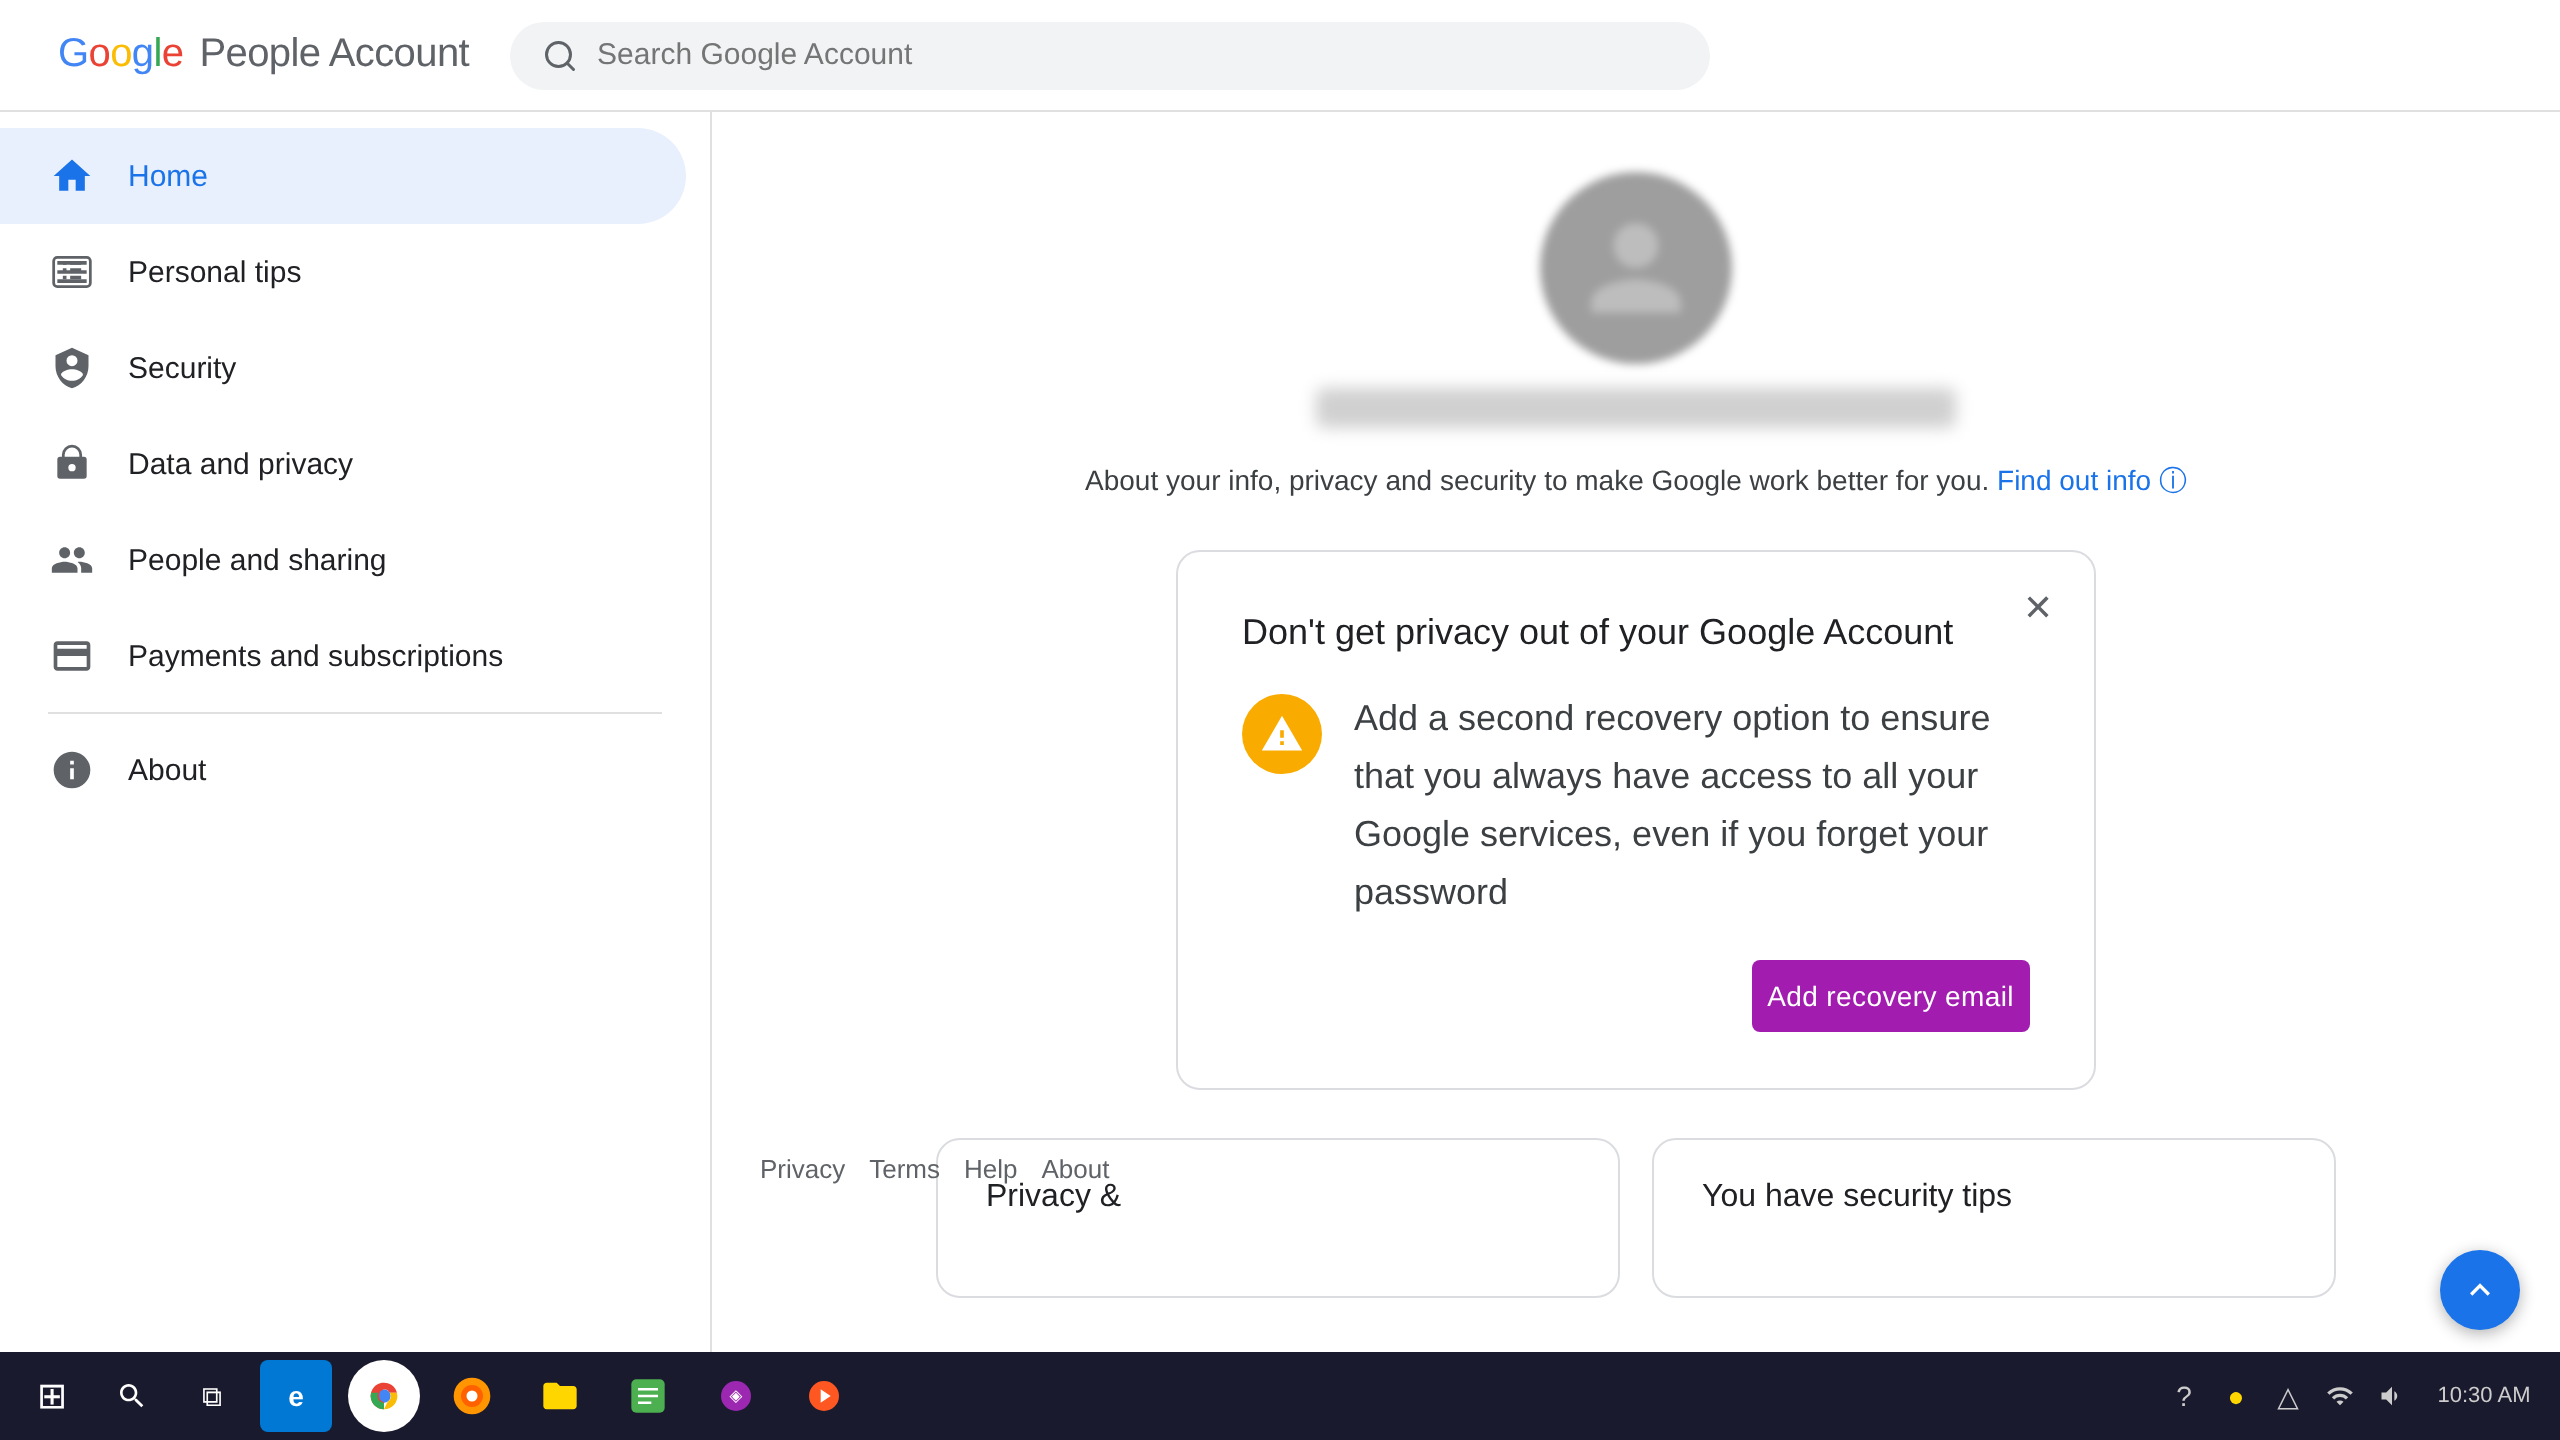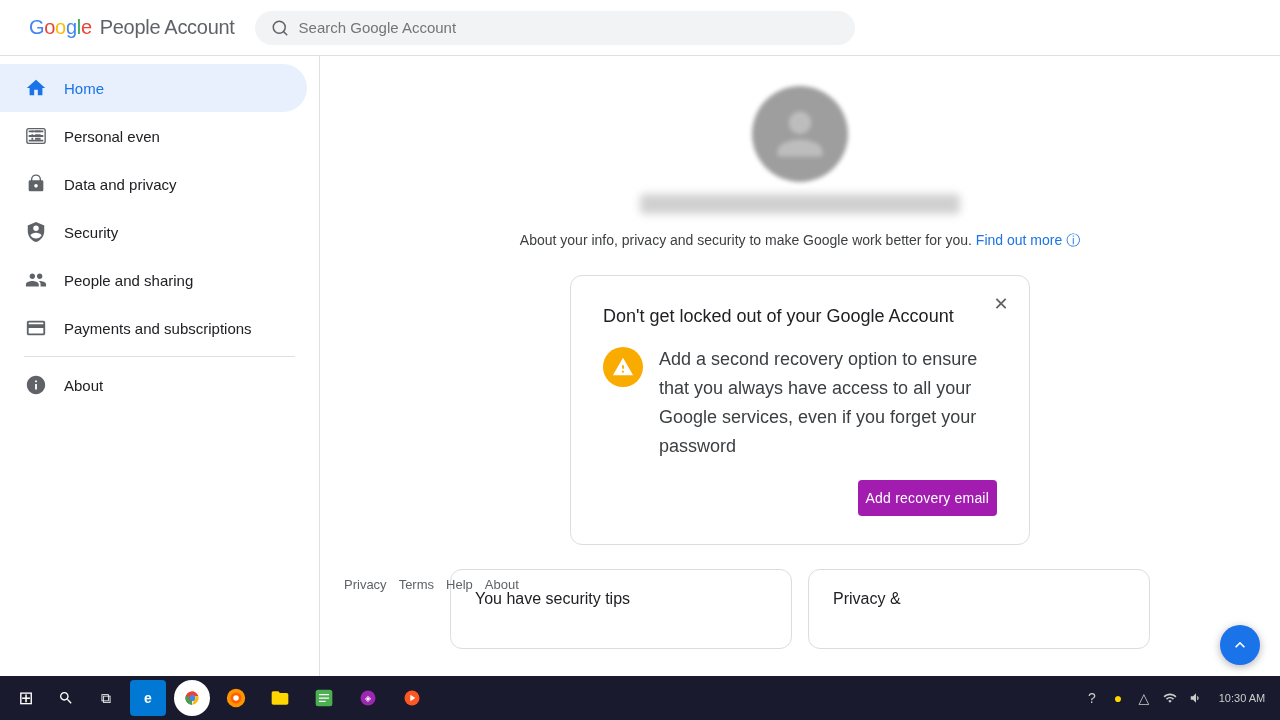--- a/index.html
+++ b/index.html
@@ -58,21 +58,21 @@
 
     
     .main-container {
       display: flex;
       flex: 1;
       overflow: hidden;
     }
 
     
     .sidebar {
-      width: 320px;
+      width: 356px;
       flex-shrink: 0;
       padding-top: 8px;
       overflow-y: auto;
       border-right: 1px solid #e0e0e0;
     }
     .nav-item {
       display: flex;
       align-items: center;
       padding: 12px 24px;
       cursor: pointer;
@@ -380,39 +380,39 @@
     </div>
 
     <div class="nav-item">
       <span class="nav-icon">
         <svg width="22" height="22" viewBox="0 0 24 24" fill="#5f6368">
             <path d="M4 6h16v2H4zm0 5h16v2H4zm0 5h16v2H4z"></path>
             <rect x="2" y="4" width="20" height="16" rx="2" ry="2" fill="none" stroke="#5f6368" stroke-width="1.5"></rect>
             <path d="M9 12H7v-2h2v2zm0 4H7v-2h2v2zm0-8H7V6h2v2zm8 4h-6v-2h6v2zm0 4h-6v-2h6v2zm0-8h-6V6h6v2z" fill="#5f6368"></path>
           </svg>
       </span>
-      <span>Personal even</span>
+      <span>Personal tips</span>
+    </div>
+
+    <div class="nav-item">
+      <span class="nav-icon">
+        <svg width="22" height="22" viewBox="0 0 24 24" fill="#5f6368">
+            <path d="M12 1L3 5v6c0 5.55 3.84 10.74 9 12 5.16-1.26 9-6.45 9-12V5l-9-4zm0 4a3 3 0 1 1 0 6 3 3 0 0 1 0-6zm0 14c-2.5 0-4.71-1.28-6-3.22.03-1.99 4-3.08 6-3.08 1.99 0 5.97 1.09 6 3.08-1.29 1.94-3.5 3.22-6 3.22z"></path>
+          </svg>
+      </span>
+      <span>Security</span>
     </div>
 
     <div class="nav-item">
       <span class="nav-icon">
         <svg width="22" height="22" viewBox="0 0 24 24" fill="#5f6368">
             <path d="M18.5 8h-1V7a5.5 5.5 0 0 0-11 0v1h-1A1.5 1.5 0 0 0 4 9.5v9A1.5 1.5 0 0 0 5.5 20h13a1.5 1.5 0 0 0 1.5-1.5v-9A1.5 1.5 0 0 0 18.5 8zM8 7a4 4 0 0 1 8 0v1H8V7zm4 9a2 2 0 1 1 0-4 2 2 0 0 1 0 4z"></path>
           </svg>
       </span>
       <span>Data and privacy</span>
-    </div>
-
-    <div class="nav-item">
-      <span class="nav-icon">
-        <svg width="22" height="22" viewBox="0 0 24 24" fill="#5f6368">
-            <path d="M12 1L3 5v6c0 5.55 3.84 10.74 9 12 5.16-1.26 9-6.45 9-12V5l-9-4zm0 4a3 3 0 1 1 0 6 3 3 0 0 1 0-6zm0 14c-2.5 0-4.71-1.28-6-3.22.03-1.99 4-3.08 6-3.08 1.99 0 5.97 1.09 6 3.08-1.29 1.94-3.5 3.22-6 3.22z"></path>
-          </svg>
-      </span>
-      <span>Security</span>
     </div>
 
     <div class="nav-item">
       <span class="nav-icon">
         <svg width="22" height="22" viewBox="0 0 24 24" fill="#5f6368">
             <path d="M16 11c1.66 0 2.99-1.34 2.99-3S17.66 5 16 5c-1.66 0-3 1.34-3 3s1.34 3 3 3zm-8 0c1.66 0 2.99-1.34 2.99-3S9.66 5 8 5C6.34 5 5 6.34 5 8s1.34 3 3 3zm0 2c-2.33 0-7 1.17-7 3.5V19h14v-2.5c0-2.33-4.67-3.5-7-3.5zm8 0c-.29 0-.62.02-.97.05 1.16.84 1.97 1.97 1.97 3.45V19h6v-2.5c0-2.33-4.67-3.5-7-3.5z"></path>
           </svg>
       </span>
       <span>People and sharing</span>
     </div>
@@ -445,48 +445,48 @@
       <div class="avatar-circle">
         <svg viewBox="0 0 24 24">
             <path d="M12 12c2.7 0 4.8-2.1 4.8-4.8S14.7 2.4 12 2.4 7.2 4.5 7.2 7.2 9.3 12 12 12zm0 2.4c-3.2 0-9.6 1.6-9.6 4.8v2.4h19.2v-2.4c0-3.2-6.4-4.8-9.6-4.8z"></path>
           </svg>
       </div>
       <div class="user-name-blurred"></div>
     </div>
 
     <p class="subtitle">
       <span>About your info, privacy and security to make Google work better for you.</span>
-      <a href="#">Find out more</a>
+      <a href="#">Find out info</a>
       <span style="color:#1a73e8; font-size:14px;"> ⓘ</span>
     </p>
 
     <div class="card">
       <button class="card-close" aria-label="Close">✕</button>
       <div class="card-title">
-        Don't get locked out of your Google Account
+        Don't get privacy out of your Google Account
       </div>
       <div class="card-body">
         <div class="warning-icon-wrap">
           <svg viewBox="0 0 24 24">
               <path d="M1 21h22L12 2 1 21zm12-3h-2v-2h2v2zm0-4h-2v-4h2v4z"></path>
             </svg>
         </div>
         <p class="card-desc">Add a second recovery option to ensure that you always have access to all your Google services, even if you forget your password</p>
       </div>
       <div class="card-actions">
         <button class="btn-primary">Add recovery email</button>
       </div>
     </div>
 
     <div class="bottom-strip">
       <div class="bottom-card">
-        <span class="bottom-card-title">You have security tips</span>
+        <span class="bottom-card-title">Privacy &amp;</span>
       </div>
       <div class="bottom-card">
-        <span class="bottom-card-title">Privacy &amp;</span>
+        <span class="bottom-card-title">You have security tips</span>
       </div>
     </div>
 
     <div class="footer-links">
       <a href="#">Privacy</a>
       <a href="#">Terms</a>
       <a href="#">Help</a>
       <a href="#">About</a>
     </div>
 

